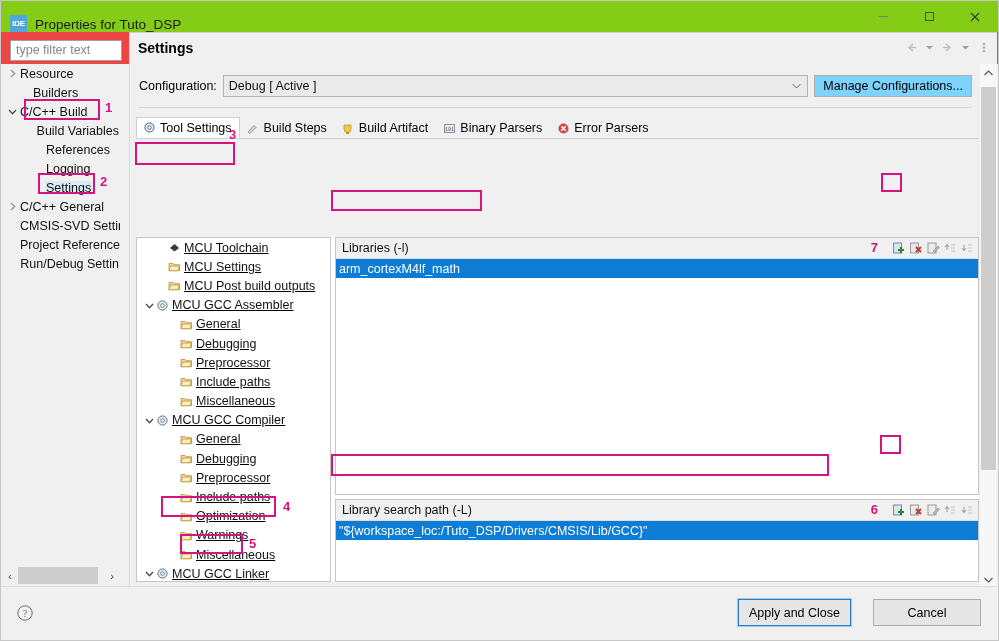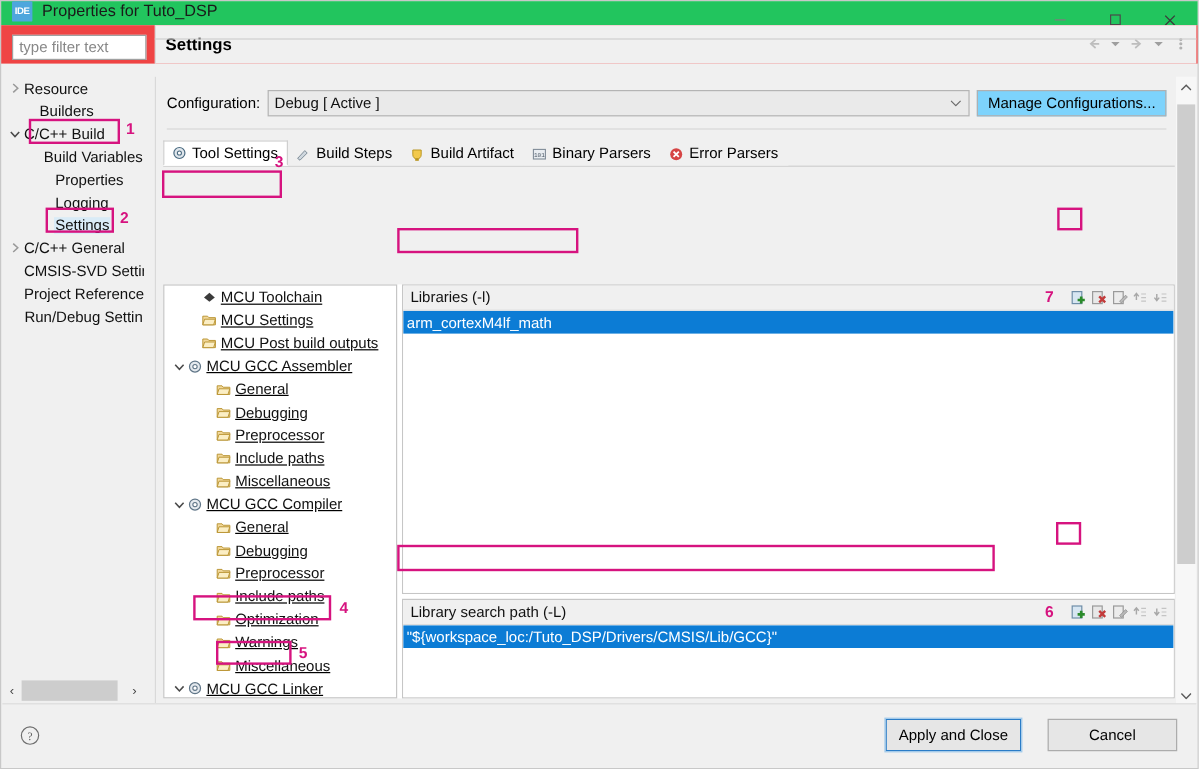--- a/index.html
+++ b/index.html
@@ -5,21 +5,21 @@
   html,body{margin:0;padding:0;}
   body{
     width:999px;height:641px;overflow:hidden;
     font-family:"Liberation Sans","DejaVu Sans",sans-serif;
     font-size:12.5px;color:#000;background:#f0f0f0;
     -webkit-font-smoothing:antialiased;
   }
   .win{position:relative;width:999px;height:641px;background:#f0f0f0;box-sizing:border-box;border:1px solid #c8c8c8;}
 
   
-  .titlebar{height:20px;background:#22c55e;display:flex;align-items:flex-start;position:relative;}
+  .titlebar{height:31px;background:#84cc16;display:flex;align-items:flex-end;position:relative;}
   .ide-icon{width:17px;height:17px;margin-left:9px;margin-right:8px;background:#4ea6dd;
             color:#fff;font-size:8px;font-weight:bold;line-height:17px;text-align:center;letter-spacing:-.3px;
             border-radius:1px;font-family:"Liberation Sans",sans-serif;}
   .title-text{font-size:13.5px;color:#1a1a1a;}
   .wctrls{position:absolute;right:0;top:0;height:31px;display:flex;}
   .wbtn{width:46px;height:31px;display:flex;align-items:center;justify-content:center;color:#5a5a5a;}
   .wbtn svg{display:block;}
 
   
   .row2{height:32px;display:flex;align-items:center;background:#ef4444;position:relative;}
@@ -207,21 +207,21 @@
             <span class="tlabel">C/C++ Build</span>
           </div>
           <div class="tnode">
             <span class="tarrow"></span>
             <span style="display:inline-block;width:26px"></span>
             <span class="tlabel">Build Variables</span>
           </div>
           <div class="tnode">
             <span class="tarrow"></span>
             <span style="display:inline-block;width:26px"></span>
-            <span class="tlabel">Properties</span>
+            <span class="tlabel">References</span>
           </div>
           <div class="tnode">
             <span class="tarrow"></span>
             <span style="display:inline-block;width:26px"></span>
             <span class="tlabel">Logging</span>
           </div>
           <div class="tnode">
             <span class="tarrow"></span>
             <span style="display:inline-block;width:26px"></span>
             <span class="tlabel sel">Settings</span>

